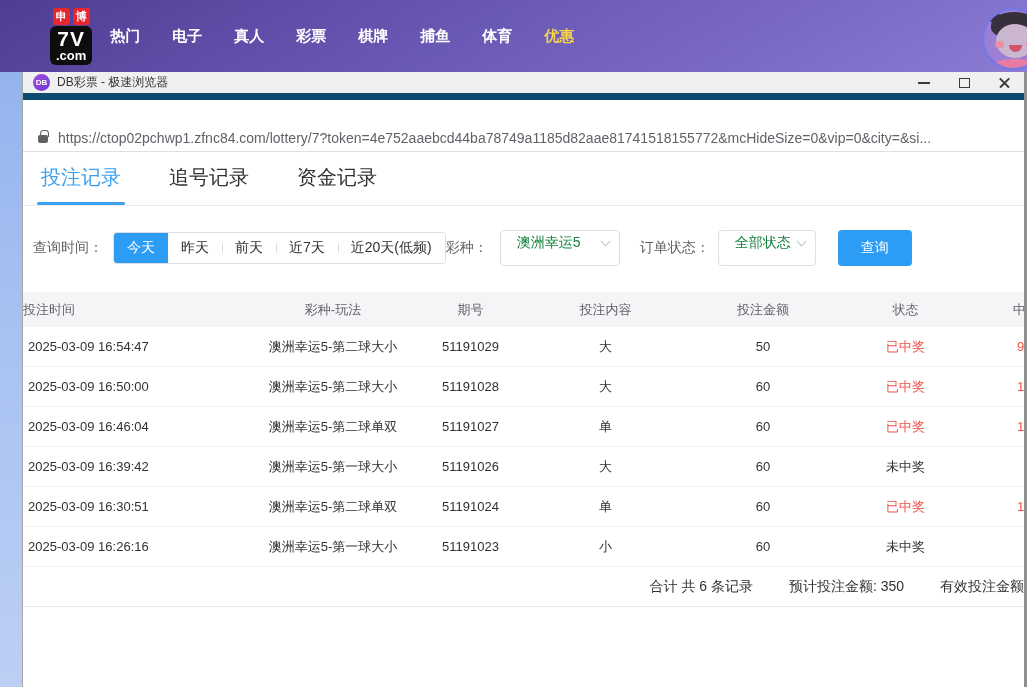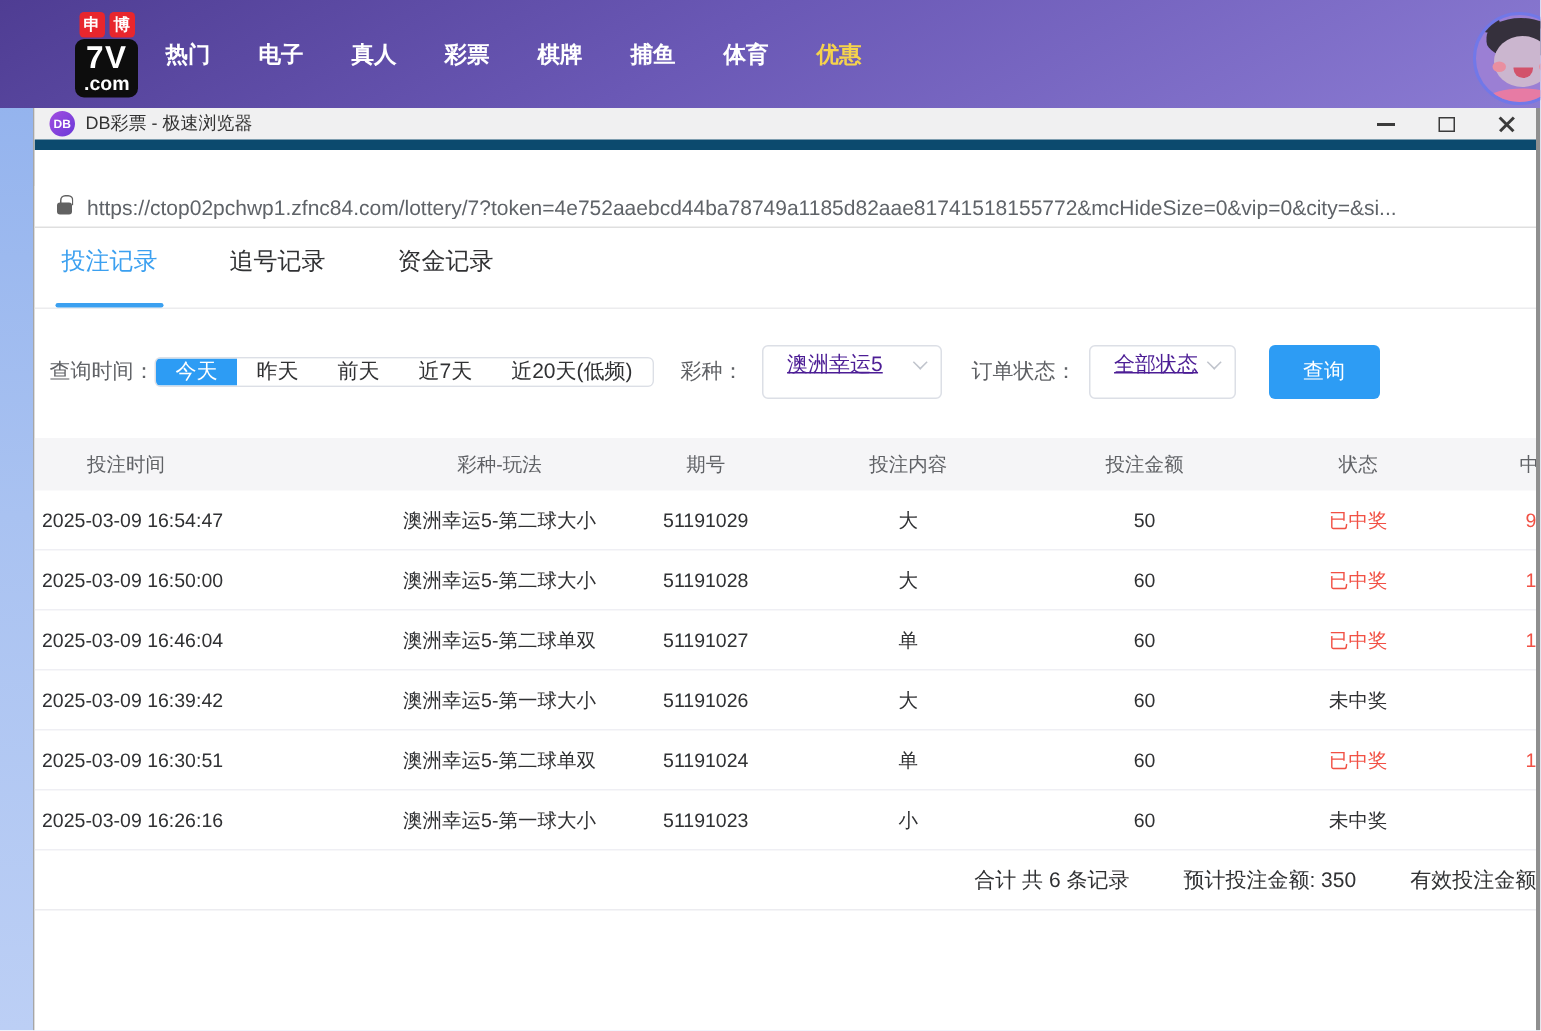--- a/index.html
+++ b/index.html
@@ -55,52 +55,52 @@
   .urlbar{ height:28px; background:#fff; border-bottom:1px solid #dfdfdf;
     display:flex; align-items:center; padding-left:15px; cursor:text;margin-top:24px; }
   .lock{ position:relative; width:10px; height:8px; background:#616161; border-radius:2px; margin-top:3px; }
   .lock::before{ content:''; position:absolute; top:-5px; left:1.5px; width:7px; height:6px;
     border:1.5px solid #616161; border-bottom:none; border-radius:3.5px 3.5px 0 0; }
   .url-text{ margin-left:10px; font-size:14px; color:#5f6368; white-space:nowrap; overflow:hidden; }
 
   
   .page{ position:relative; height:558px; background:#fff; overflow:hidden; }
   .tabs{ display:flex; padding:12px 0 0 16px; border-bottom:1px solid #ececee; height:54px; }
-  .tab{ margin-right:44px; padding:0 2px 14px; position:relative; font-size:16px; color:#303133; cursor:pointer; }
+  .tab{ margin-right:44px; padding:0 2px 14px; position:relative; font-size:20px; color:#303133; cursor:pointer; }
   .tab.active{ color:#3ba0f0; }
   .tab.active::after{ content:''; position:absolute; left:-2px; right:-2px; bottom:0; height:3px;
     background:#3ba0f0; border-radius:2px; }
 
   .filters{ display:flex; align-items:center; margin:24px 0 0 10px; height:36px;
     font-size:14px; color:#606266; }
   .time-group{ display:flex; border:1px solid #dcdfe6; border-radius:4px; overflow:hidden;
-    margin-left:0; height:20px; }
+    margin-left:10px; height:32px; }
   .seg{ padding:0 13px; display:flex; align-items:center; font-size:14px; color:#303133;
     background:#fff; position:relative; cursor:pointer; }
   .seg.active{ background:#2d9cf4; color:#fff; }
   .seg + .seg::before{ content:''; position:absolute; left:0; top:10px; bottom:10px; width:1px; background:#dcdfe6; }
   .seg.active + .seg::before{ display:none; }
-  .flabel2{ margin-left:18px; } .flabel3{ margin-left:20px; }
+  .flabel2{ } .flabel3{ margin-left:20px; }
   .sel{ display:flex; align-items:center; border:1px solid #dcdfe6; border-radius:4px; height:36px;
-    background:#fff; color:#4c1d95; cursor:pointer; padding:0 10px 10px 16px;text-decoration:underline; }
+    background:#fff; color:#15803d; cursor:pointer; padding:0 10px 10px 16px; }
   .sel1{ width:120px; margin-left:12px; } .sel2{ width:98px; margin-left:8px; }
   .sel-val{ flex:1; font-size:14px; white-space:nowrap; }
   .chev{ width:7px; height:7px; border-right:1.5px solid #c0c4cc; border-bottom:1.5px solid #c0c4cc;
     transform:rotate(45deg); margin-top:-3px; }
   .query-btn{ width:74px; height:36px; background:#2d9cf4; color:#fff; border:none; border-radius:4px;
     font-size:14px; margin-left:22px; cursor:pointer; }
 
   .table{ margin-top:26px; width:1060px; }
   .t-head{ display:flex; height:35px; align-items:center; background:#f5f5f7; color:#606266; font-size:13px; }
   .t-row{ display:flex; height:40px; align-items:center; border-bottom:1px solid #efeff4;
     font-size:13px; color:#303133; }
   .c1{ width:225px; } .c2{ width:170px; text-align:center; } .c3{ width:105px; text-align:center; }
   .c4{ width:165px; text-align:center; } .c5{ width:150px; text-align:center; }
   .c6{ width:135px; text-align:center; } .c7{ width:110px; text-align:left; }
-  .t-head .c1{ padding-left:35px; }
+  .t-head .c1{ }
   .t-row  .c1{ padding-left:5px; }
   .t-head .c7{ padding-left:40px; }
   .t-row  .c7{ padding-left:44px; }
   .red{ color:#f15145; }
 
   .t-footer{ display:flex; width:1060px; justify-content:flex-end; align-items:center; height:40px;
     border-bottom:1px solid #ececf0; padding-right:55px; gap:36px; font-size:14px; color:#303133; }
 </style>
 </head>
 <body>

